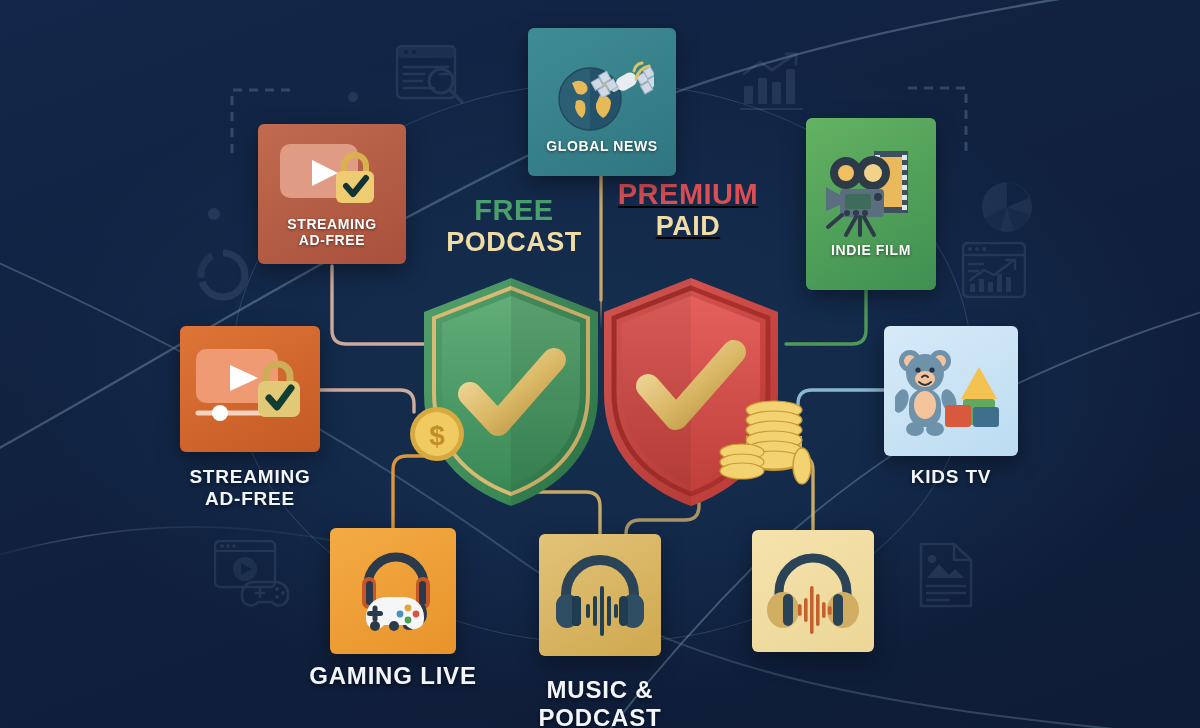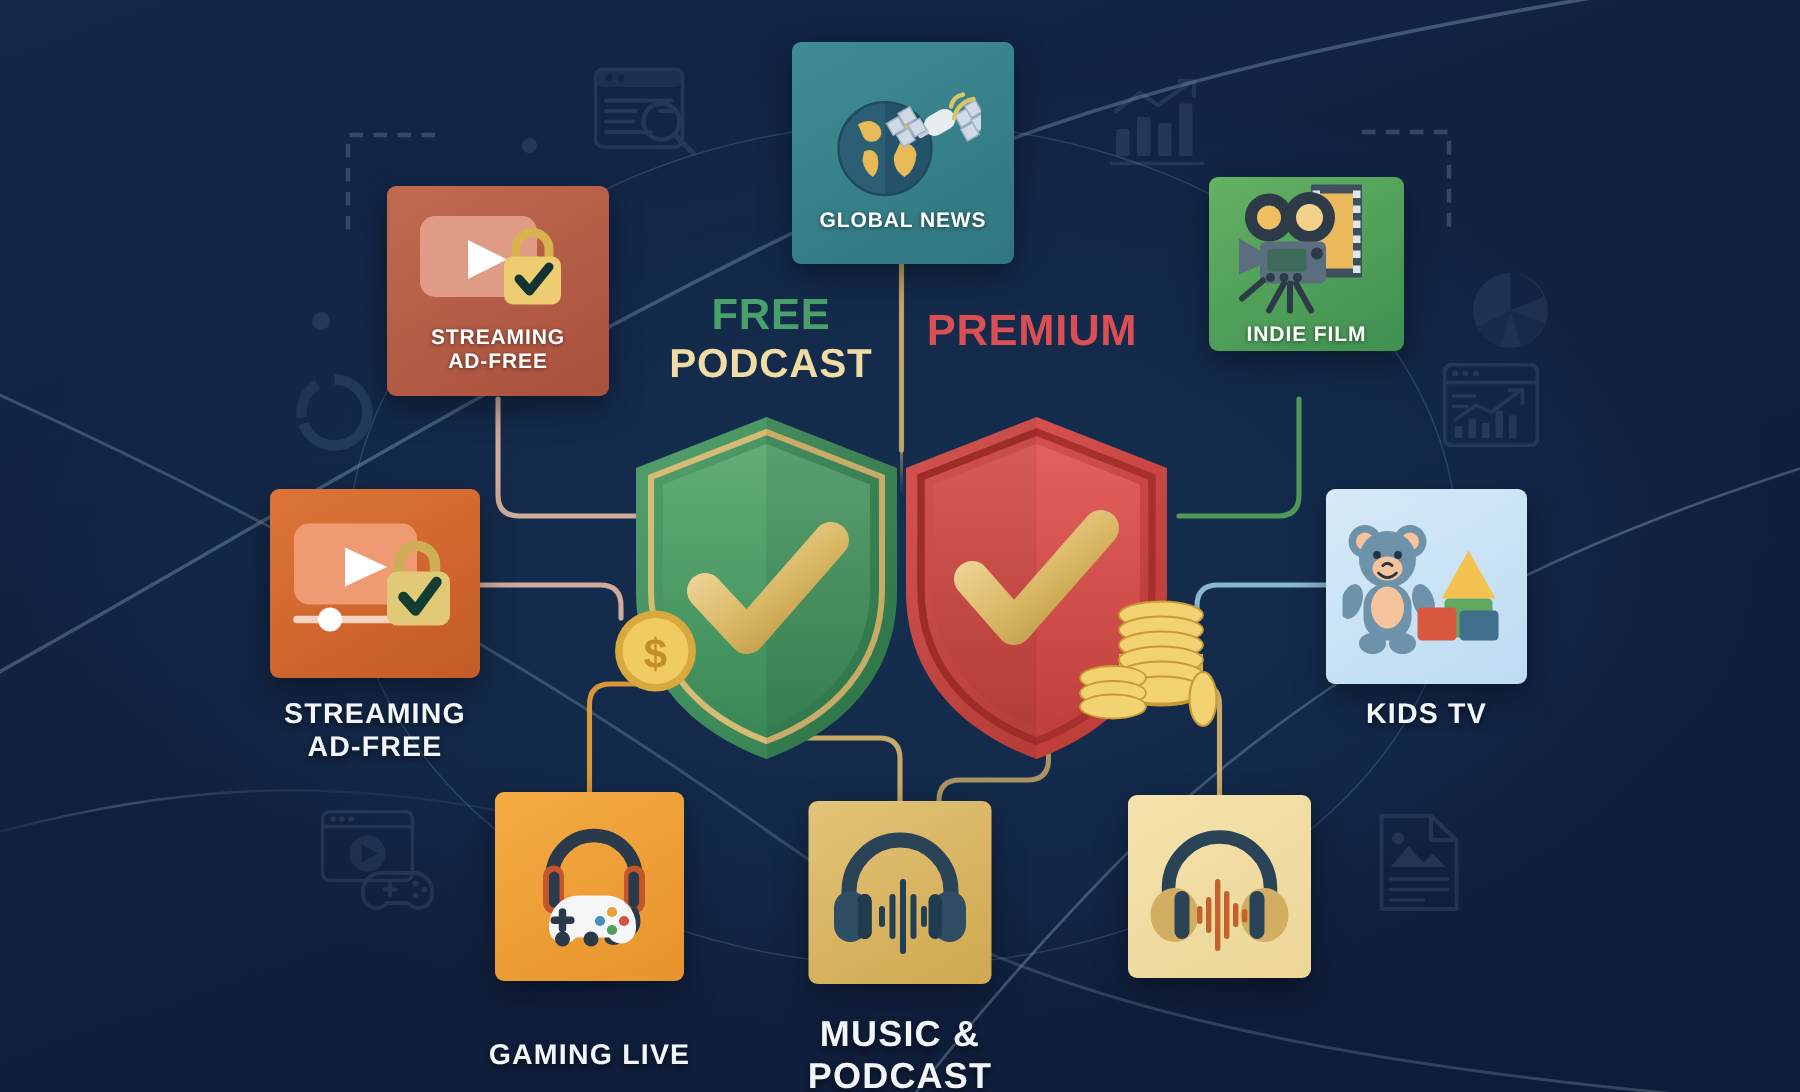--- a/index.html
+++ b/index.html
@@ -237,22 +237,23 @@
       <path d="M699 470 V506 Q699 520 685 520 H640 Q626 520 626 534 V556" stroke="#dcb86a" opacity=".75"></path>
     </g>
   </svg>
 
   <div class="divider"></div>
 
   <div class="side-title free" style="left:394px;top:194px;">
     <span class="l1">FREE</span>
     <span class="l2">PODCAST</span>
   </div>
-  <div class="side-title prem" style="left:568px;top:205px;">
+  <div class="side-title prem" style="left:568px;top:178px;text-decoration:underline;">
     <span class="l1">PREMIUM</span>
+    <span class="l2">PAID</span>
   </div>
 
   <div class="shield-wrap" style="left:420px;top:276px;width:182px;height:232px;">
     <svg width="182" height="232" viewBox="0 0 182 232">
       <defs>
         <linearGradient id="grnA" x1="0" y1="0" x2="1" y2="1">
           <stop offset="0%" stop-color="#54a06d"></stop>
             <stop offset="100%" stop-color="#2f7d4c"></stop>
         </linearGradient>
         <linearGradient id="grnB" x1="0" y1="0" x2="0" y2="1">
@@ -372,21 +373,21 @@
         <rect x="58" y="31" width="38" height="32" rx="6" fill="#eecd72"></rect>
         <path d="M68 46 L75 54 L88 38" fill="none" stroke="#133" stroke-width="6" stroke-linecap="round" stroke-linejoin="round"></path>
       </g>
     </svg>
     <div class="card-label-in" style="font-size:14px;margin-top:5px;">
       <div>STREAMING</div>
       <div>AD-FREE</div>
     </div>
   </div>
 
-  <div class="card" style="left:806px;top:118px;width:130px;height:116px;background:linear-gradient(150deg,#64b262,#3f8f52);">
+  <div class="card" style="left:806px;top:118px;width:130px;height:172px;background:linear-gradient(150deg,#64b262,#3f8f52);">
     <svg class="glyph" width="110" height="92" viewBox="0 0 110 92">
       <rect x="58" y="2" width="34" height="62" fill="#3e4f5e"></rect>
       <rect x="64" y="8" width="22" height="50" fill="#eab95c"></rect>
       <g fill="#dfe6ec">
         <rect x="59" y="6" width="5" height="5"></rect>
           <rect x="59" y="16" width="5" height="5"></rect>
         <rect x="59" y="26" width="5" height="5"></rect>
           <rect x="59" y="36" width="5" height="5"></rect>
         <rect x="59" y="46" width="5" height="5"></rect>
           <rect x="59" y="56" width="5" height="5"></rect>
@@ -481,21 +482,21 @@
           <circle cx="52" cy="81" r="5"></circle>
       </g>
       <g>
           <circle cx="66" cy="63" r="3.4" fill="#e6a33a"></circle>
           <circle cx="74" cy="69" r="3.4" fill="#d9523f"></circle>
          <circle cx="66" cy="75" r="3.4" fill="#4f9e5c"></circle>
           <circle cx="58" cy="69" r="3.4" fill="#4a8fc0"></circle>
         </g>
     </svg>
   </div>
-  <div class="card-label-out" style="left:278px;top:693px;font-size:19px;">GAMING LIVE</div>
+  <div class="card-label-out" style="left:278px;top:662px;font-size:24px;">GAMING LIVE</div>
 
   <div class="card" style="left:539px;top:534px;width:122px;height:122px;background:linear-gradient(150deg,#e3c379,#cfa84f);">
     <svg class="glyph" width="96" height="86" viewBox="0 0 96 86">
       <path d="M14 52 V42 a34 34 0 0 1 68 0 v10" fill="none" stroke="#2a4356" stroke-width="10" stroke-linecap="round"></path>
       <rect x="4" y="42" width="22" height="34" rx="11" fill="#2f4d63"></rect>
       <rect x="70" y="42" width="22" height="34" rx="11" fill="#2f4d63"></rect>
       <rect x="20" y="44" width="9" height="30" rx="4.5" fill="#1e3span"></rect>
       <rect x="20" y="44" width="9" height="30" rx="4.5" fill="#203c50"></rect>
       <rect x="67" y="44" width="9" height="30" rx="4.5" fill="#203c50"></rect>
       <g fill="#223f54">

